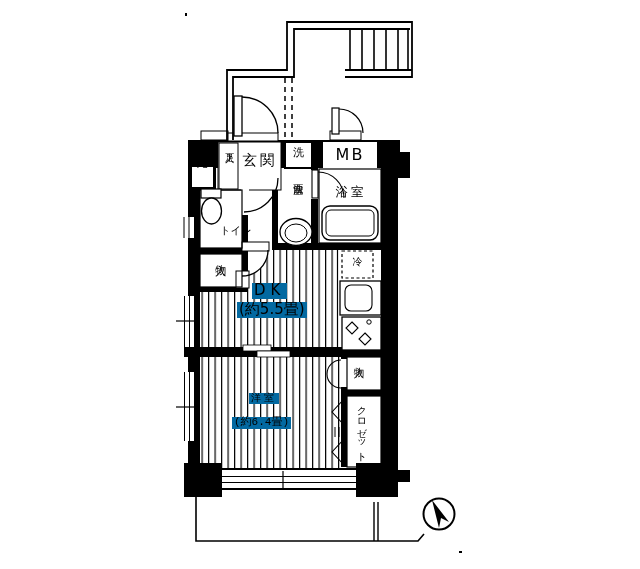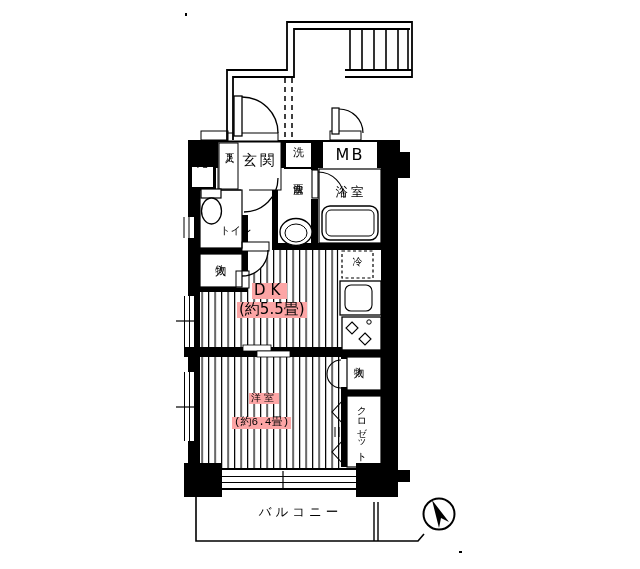--- a/index.html
+++ b/index.html
@@ -4,21 +4,21 @@
 <style>
   html,body{margin:0;padding:0;background:#fff;}
   #stage{position:relative;width:536px;height:569px;background:#ffffff;overflow:hidden;
          font-family:"DejaVu Sans",sans-serif;color:#000;}
   #plan-svg{position:absolute;left:0;top:0;}
   .lbl{position:absolute;color:#000;line-height:1.05;white-space:nowrap;
        font-family:"DejaVu Sans",sans-serif;}
   .c{text-align:center;}
   .vert{writing-mode:vertical-rl;text-orientation:upright;white-space:normal;
         display:flex;align-items:center;justify-content:flex-start;}
-  .onfloor{background:#fca5a5;padding:0 2px;}
+  .onfloor{background:#0369a1;padding:0 2px;}
 </style>
 </head>
 <body>
 
 <div id="stage">
 
 <svg id="plan-svg" width="640" height="569" viewBox="0 0 640 569">
   <defs>
     <pattern id="flr" width="6.5" height="10" patternUnits="userSpaceOnUse">
       <rect width="6.5" height="10" fill="#ffffff"></rect>
@@ -177,15 +177,14 @@
 <div class="lbl vert" style="left:212px;top:256px;width:16px;height:30px;font-size:11px;">物入</div>
 <div class="lbl vert" style="left:291px;top:176px;width:13px;height:55px;font-size:10px;">洗面室</div>
 <div class="lbl c" style="left:326px;top:185px;width:50px;font-size:12.5px;letter-spacing:3px;text-align:center;">浴室</div>
 <div class="lbl c" style="left:342px;top:257px;width:31px;font-size:10px;">冷</div>
 <div class="lbl c onfloor" style="left:252px;top:283px;font-size:15px;letter-spacing:5px;">DK</div>
 <div class="lbl c onfloor" style="left:237px;top:302px;font-size:15px;">(約5.5畳)</div>
 <div class="lbl c onfloor" style="left:249px;top:393px;font-size:10px;letter-spacing:3px;">洋室</div>
 <div class="lbl c onfloor" style="left:232px;top:417px;font-size:11px;font-family:Liberation Mono, monospace;">(約6.4畳)</div>
 <div class="lbl vert" style="left:351px;top:359px;width:16px;height:30px;font-size:10.5px;">物入</div>
 <div class="lbl vert" style="left:354px;top:399px;width:14px;height:66px;font-size:10px;">クロゼット</div>
-<div class="lbl c" style="left:243px;top:505px;width:115px;font-size:12.5px;letter-spacing:4px;">バルコニー</div>
 
 </div>
 
 </body></html>

